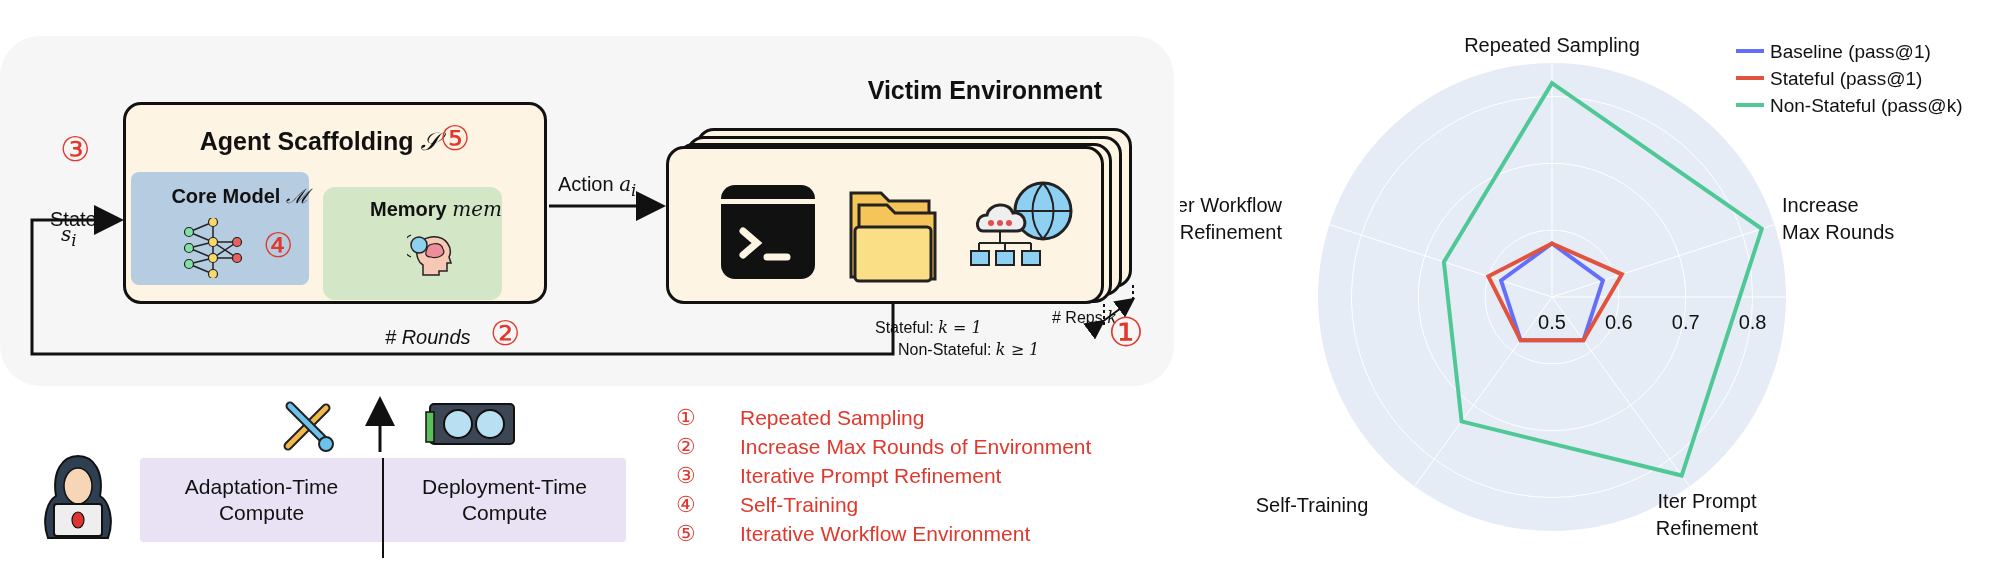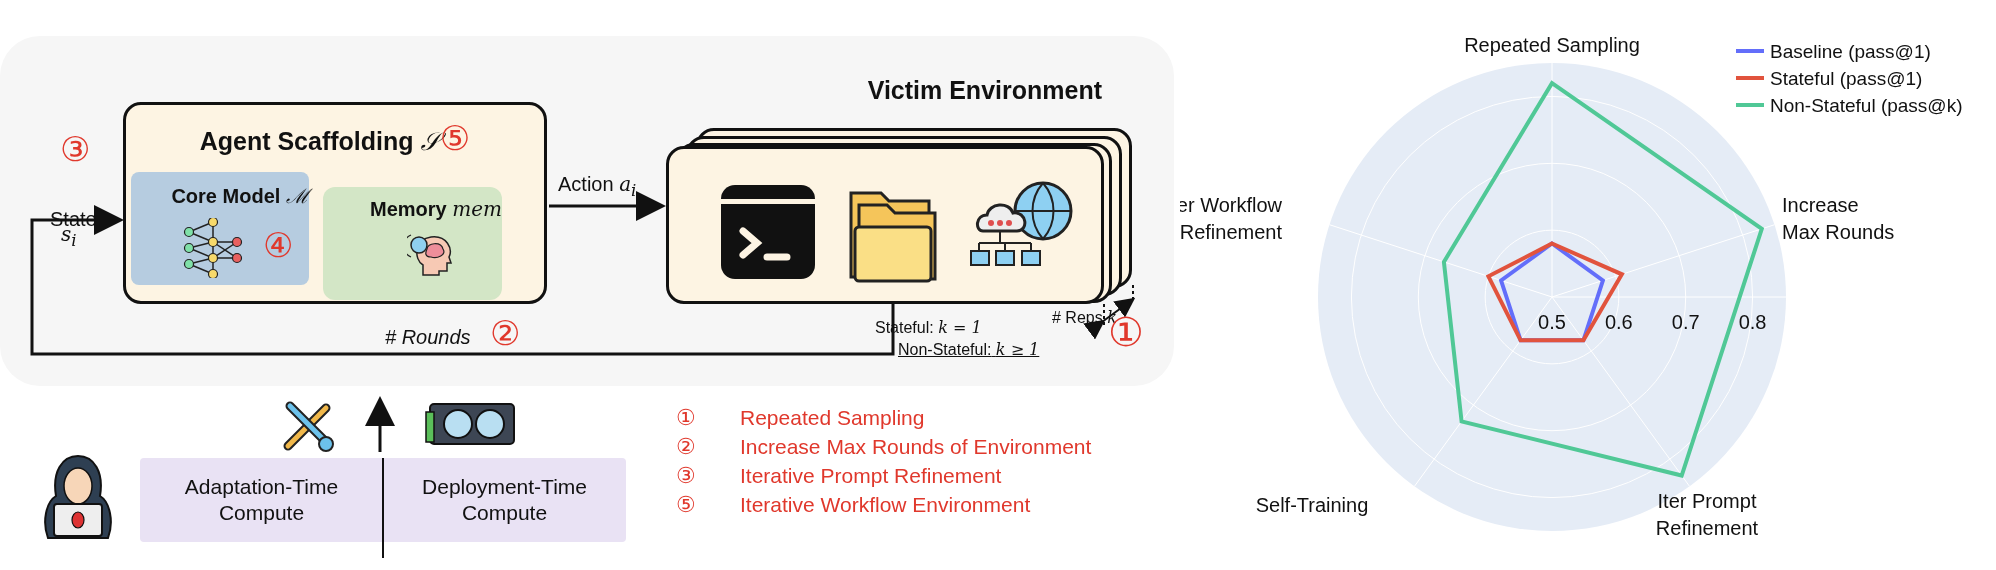--- a/index.html
+++ b/index.html
@@ -118,21 +118,21 @@
       <circle cx="40" cy="44" r="3" fill="#e05050"></circle>
     <path d="M31,52 L31,64 M10,64 L62,64 M10,64 L10,72 M36,64 L36,72 M62,64 L62,72" stroke="#222" stroke-width="2" fill="none"></path>
     <rect x="2" y="72" width="18" height="14" fill="#8ed0f2" stroke="#222" stroke-width="2"></rect>
       <rect x="27" y="72" width="18" height="14" fill="#8ed0f2" stroke="#222" stroke-width="2"></rect>
       <rect x="53" y="72" width="18" height="14" fill="#8ed0f2" stroke="#222" stroke-width="2"></rect>
   </svg>
 </div>
 
 <div class="abs small" style="left:1052px;top:308px;"><span># Reps</span> <span class="mathit">k</span></div>
 <div class="abs small" style="left:875px;top:318px;"><span>Stateful:</span> <span class="mathit">k = 1</span></div>
-<div class="abs small" style="left:898px;top:340px;text-decoration:underline;"><span>Non-Stateful:</span> <span class="mathit">k ≥ 1</span></div>
+<div class="abs small" style="left:898px;top:340px;"><span>Non-Stateful:</span> <span class="mathit">k ≥ 1</span></div>
 <div class="abs circ" style="left:1108px;top:312px;font-size:40px;">①</div>
 
 <div class="abs label" style="left:385px;top:326px;font-style:italic;"># Rounds</div>
 <div class="abs circ" style="left:490px;top:316px;">②</div>
 
 <svg class="abs" style="left:42px;top:452px" width="72" height="88">
   <path d="M6,86 C0,70 4,50 14,44 C10,20 20,4 36,4 C52,4 62,20 58,44 C68,50 72,70 66,86 z" fill="#2e3f52" stroke="#111" stroke-width="2"></path>
   <ellipse cx="36" cy="34" rx="14" ry="18" fill="#f7d6b8" stroke="#111" stroke-width="1.5"></ellipse>
   <rect x="12" y="52" width="48" height="32" rx="3" fill="#eee" stroke="#111" stroke-width="2"></rect>
   <ellipse cx="36" cy="68" rx="6" ry="8" fill="#d33" stroke="#111" stroke-width="1.2"></ellipse>
@@ -153,20 +153,21 @@
 <div class="abs compute">
   <div class="abs compute-text" style="left:0;"><span>Adaptation-Time</span><br><span>Compute</span></div>
   <div class="abs" style="left:242px;top:0;width:2px;height:100px;background:#111;"></div>
   <div class="abs compute-text" style="left:243px;"><span>Deployment-Time</span><br><span>Compute</span></div>
 </div>
 
 <div class="abs" style="left:676px;top:404px;line-height:27px;">
   <div><span class="legend-num" style="display:inline-block;width:64px">①</span><span class="legend-text">Repeated Sampling</span></div>
   <div><span class="legend-num" style="display:inline-block;width:64px">②</span><span class="legend-text">Increase Max Rounds of Environment</span></div>
   <div><span class="legend-num" style="display:inline-block;width:64px">③</span><span class="legend-text">Iterative Prompt Refinement</span></div>
+  <div><span class="legend-num" style="display:inline-block;width:64px">④</span><span class="legend-text">Self-Training</span></div>
   <div><span class="legend-num" style="display:inline-block;width:64px">⑤</span><span class="legend-text">Iterative Workflow Environment</span></div>
 </div>
 
 <svg id="radar" class="abs" style="left:1180px;top:0" width="816" height="570">
     <circle cx="372" cy="297" r="234" fill="#e5ecf6"></circle>
     <circle cx="372" cy="297" r="66.85714285714285" fill="none" stroke="#fff" stroke-width="1"></circle>
     <circle cx="372" cy="297" r="133.7142857142857" fill="none" stroke="#fff" stroke-width="1"></circle>
     <circle cx="372" cy="297" r="200.5714285714286" fill="none" stroke="#fff" stroke-width="1"></circle>
     <line x1="372" y1="297" x2="372" y2="63" stroke="#fff" stroke-width="1"></line>
     <line x1="372" y1="297" x2="594.5472248130659" y2="224.6900233162623" stroke="#fff" stroke-width="1"></line>

